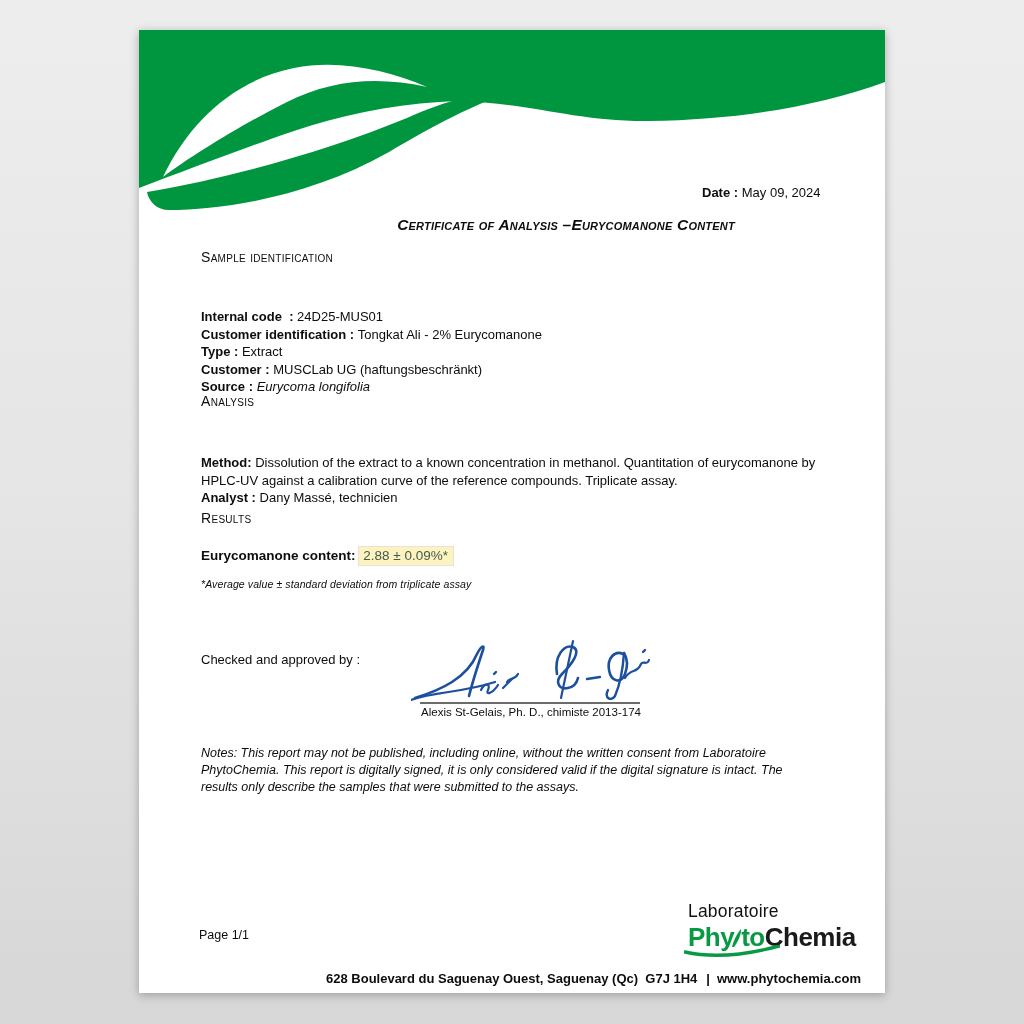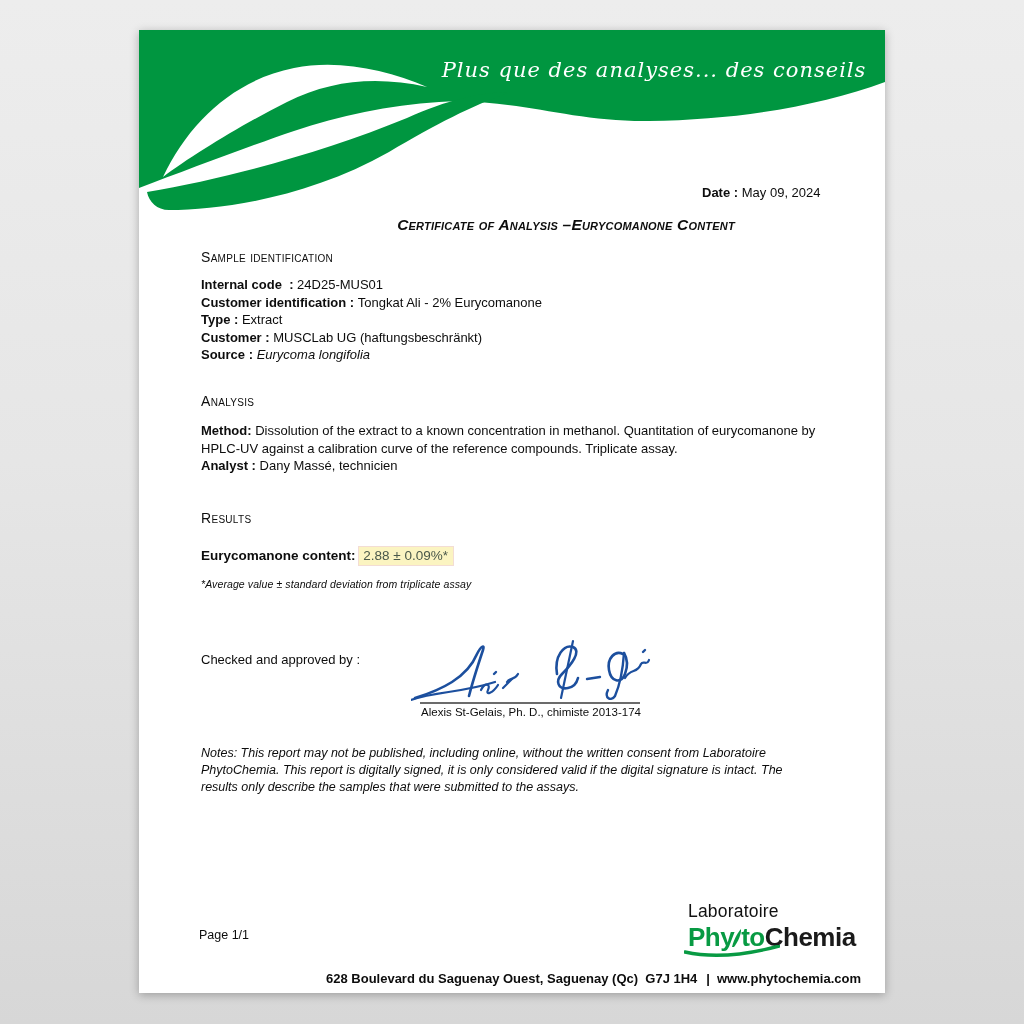--- a/index.html
+++ b/index.html
@@ -30,21 +30,21 @@
 
   .doc-title {
     left:0; top:186px; width:854px; text-align:center;
     font-size:15.5px; font-style:italic; font-weight:600;
     font-variant:small-caps; letter-spacing:.2px;
   }
   .sec-heading {
     left:62px; font-size:14px; font-variant:small-caps;
     letter-spacing:.3px; font-weight:500;
   }
-  .info-block { left:62px; font-size:13px; line-height:17.6px; width:640px; }
+  .info-block { left:62px; font-size:13px; line-height:17.6px; width:640px;margin-top:32px; }
   .info-block .val {}
 
   .method-p { width:620px; }
 
   .result-line { left:62px; top:518px; font-size:13.5px; }
   .hl {
     padding:1px 5px 2px 4px; color:#4a584a;
     box-shadow:0 0 0 1px #f3ddd4;
     text-align:right;
   }
@@ -75,21 +75,20 @@
 <body>
 
 <div class="page">
 
   <svg class="header-svg" viewBox="0 0 746 212" preserveAspectRatio="none">
     <path fill="#009640" d="M0,0 H746 V52 C680,76 600,90 510,91 C430,92 380,68 300,72 C250,75 200,86 155,101 C105,118 48,140 0,158 Z"></path>
     <path fill="#ffffff" d="M24,147 C50,92 95,50 155,38 C200,29 248,40 288,57 C238,46 192,50 148,72 C102,95 52,126 24,147 Z"></path>
     <path fill="#ffffff" d="M150,132 C205,92 268,72 335,75 C382,78 420,88 452,96 C392,87 322,94 262,117 C222,132 180,138 150,132 Z"></path>
     <path fill="#009640" d="M8,162 C90,148 185,122 268,88 C308,70 342,62 372,62 C332,76 298,94 250,122 C172,166 86,180 30,180 C18,180 10,172 8,162 Z"></path>
   </svg>
-  <div class="tagline">Plus que des analyses... des conseils</div>
 
   <div class="abs date-line">
     <span class="b">Date :</span>
     <span>May 09, 2024</span>
   </div>
 
   <div class="abs doc-title">Certificate of Analysis –Eurycomanone Content</div>
 
   <div class="abs sec-heading" style="top:219px">Sample identification</div>
   <div class="abs info-block" style="top:246px">

